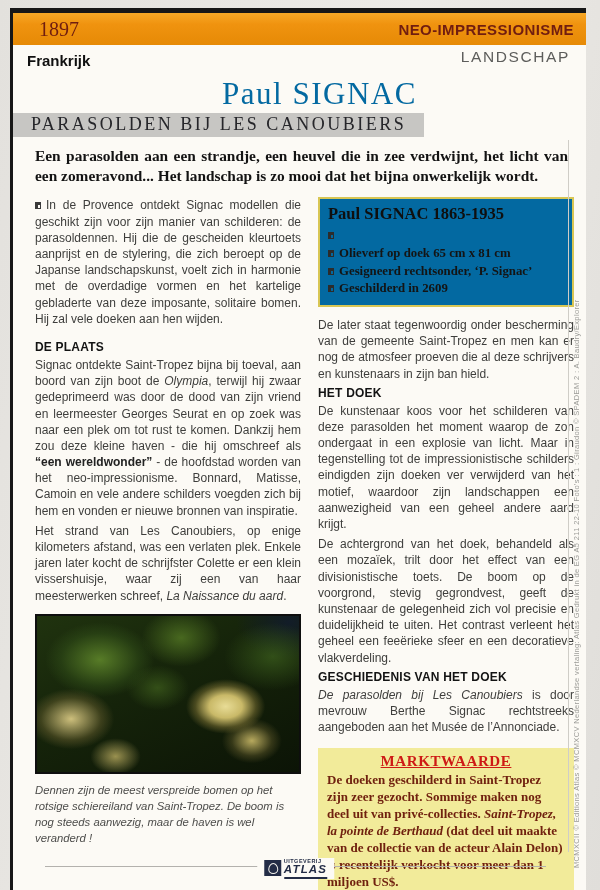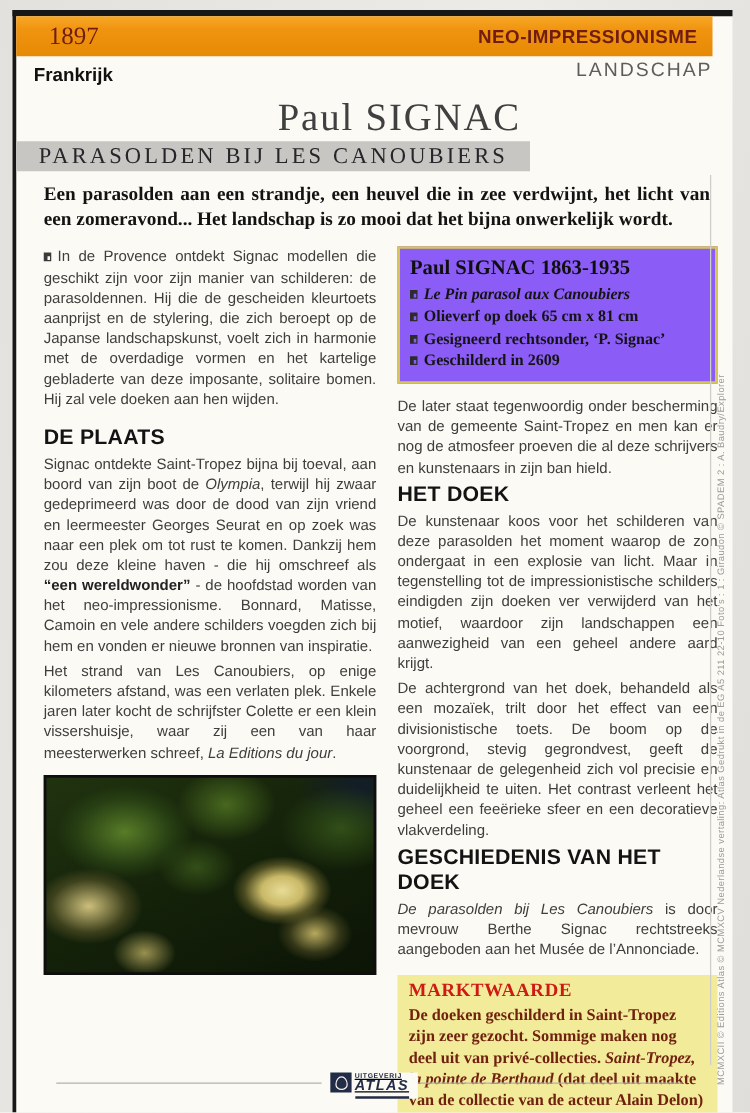--- a/index.html
+++ b/index.html
@@ -9,34 +9,34 @@
     background: linear-gradient(100deg,#e3e1dd 0%, #edebe7 55%, #e0deda 100%);
     font-family:"Liberation Sans", sans-serif;
   }
   .card {
     position:absolute; left:10px; top:8px; width:576px; height:882px;
     background:#fcfaf5;
     border-top:5px solid #171717; border-left:3px solid #171717;
   }
   
   .band {
-    height:32px; margin-right:16px;
+    height:32px; margin-right:0;
     background:linear-gradient(180deg,#f7a826 0%, var(--band-orange,#f0930f) 35%, #e68a06 100%);
     display:flex; justify-content:space-between; align-items:center;
     padding:0 12px 0 26px;
   }
   .band .year { font-family:"Liberation Serif",serif; font-size:20px; color:var(--maroon,#701f10); }
   .band .movement { font-weight:bold; font-size:15px; color:var(--maroon,#6d1a0e); letter-spacing:.4px; }
   .subrow { display:flex; justify-content:space-between; align-items:flex-start; padding:3px 16px 0 14px; }
   .country { font-weight:bold; font-size:15px; color:#101010; margin-top:4px; }
   .category { font-size:15.5px; color:#5d5d5b; letter-spacing:1.6px; }
 
   .title {
     text-align:center; font-family:"Liberation Serif",serif; font-size:31px;
-    letter-spacing:1.5px; color:#404040; margin-top:7px;margin-left:40px;
+    letter-spacing:1.5px; color:#0369a1; margin-top:7px;margin-left:40px;
   }
   .subtitle-wrap { text-align:left; margin-top:1px; }
   .subtitle {
     display:inline-block; background:var(--subtitle-bg,#c7c6c3);
     font-family:"Liberation Serif",serif; font-size:18px; letter-spacing:2.5px;
     color:#26262a; padding:1px 18px 2px;
   }
   .intro {
     font-family:"Liberation Serif",serif; font-weight:bold; font-size:15.4px;
     line-height:1.28; color:#131313; margin:9px 18px 0 22px; text-align:justify;
@@ -48,21 +48,21 @@
   .btxt + .btxt { margin-top:0; }
   .it { font-style:italic; }
   .bd { font-weight:bold; color:#222; }
 
   .sq {
     display:inline-block; width:6px; height:7px;
     border:1px solid #3a3a3a; border-left-width:3px; border-top-width:3px;
     margin-right:5px; vertical-align:baseline;
   }
   .section-h {
-    font-size:17px; font-weight:bold; color:#131313; letter-spacing:.2px;
+    font-size:12px; font-weight:bold; color:#131313; letter-spacing:.2px;
     margin:1px 0 3px;
   }
   .section-h.first { margin-top:13px; }
 
   .photo {
     width:100%; height:160px; border:2px solid #0e0e0e; margin-top:10px;
     background-color:#0c1206;
     background-image:
       radial-gradient(55px 38px at 72% 58%, #e8dc96 0%, #c9b968 30%, rgba(120,110,50,.55) 55%, transparent 72%),
       radial-gradient(40px 30px at 82% 80%, #b7a95e 0%, rgba(90,85,40,.5) 50%, transparent 75%),
@@ -74,51 +74,51 @@
       radial-gradient(45px 32px at 46% 46%, rgba(72,108,33,.6) 0%, transparent 70%),
       radial-gradient(70px 50px at 96% 4%, rgba(18,28,44,.9) 0%, transparent 75%),
       linear-gradient(155deg,#20330f 0%, #15230a 45%, #0c1406 100%);
   }
   .caption {
     font-style:italic; font-size:11.3px; color:#4c4c4a; line-height:1.42;
     margin-top:8px; text-align:left;
   }
 
   .infobox {
-    border:2px solid var(--box-border-olive,#d8c654); background:#8b5cf6;
+    border:2px solid var(--box-border-olive,#d8c654); background:#0369a1;
     padding:5px 8px 7px;
   }
   .ib-title { font-family:"Liberation Serif",serif; font-weight:bold; font-size:16.5px; color:#0f0f0f; margin:0 0 3px; }
   .ib-item {
     font-family:"Liberation Serif",serif; font-weight:bold; font-size:12.8px;
     line-height:1.3; color:#141414; padding-left:14px; text-indent:-14px; margin:0 0 1px;
   }
   .ib-item .sq { width:6px; height:7px; border-color:#2c2c2c; }
 
   .markt { background:var(--marktwaarde-bg,#f2eb9a); margin-top:13px; padding:5px 9px 9px; }
   .markt-title {
-    text-align:left; font-family:"Liberation Serif",serif; font-weight:bold;
-    font-size:15px; color:var(--marktwaarde-red,#ce1a15); letter-spacing:.6px; margin:0 0 2px;
+    text-align:center; font-family:"Liberation Serif",serif; font-weight:bold;
+    font-size:15px; color:var(--marktwaarde-red,#ce1a15); letter-spacing:.6px; margin:0 0 2px;text-decoration:underline;
   }
   .markt-body {
     font-family:"Liberation Serif",serif; font-weight:bold; font-size:13px;
     line-height:1.3; color:var(--marktwaarde-maroon,#70210f); margin:0;
   }
 
   .edge-line { position:absolute; left:568px; top:140px; width:1px; height:712px; background:#cfcdc7; }
   .credits {
     position:absolute; left:572px; top:868px; width:716px;
     transform:rotate(-90deg); transform-origin:0 0;
     font-size:7.5px; color:#9b9b97; letter-spacing:.35px; white-space:nowrap;
   }
 
   .footer-line { position:absolute; left:32px; right:40px; bottom:23px; border-top:1px solid #b3b1ad; }
   .logo {
     position:absolute; top:-9px; left:50%; transform:translateX(-50%);
-    background:#fcfaf5; padding:0 7px; display:flex; align-items:flex-start; gap:3px;text-decoration:underline;
+    background:#fcfaf5; padding:0 7px; display:flex; align-items:center; gap:3px;
   }
   .logo-icon { width:17px; height:16px; background:var(--logo-navy,#232c46); position:relative; flex:none; }
   .logo-icon::after {
     content:""; position:absolute; left:4px; top:3px; width:8px; height:9px;
     border:1.5px solid #f5f3ee; border-radius:50% 50% 50% 50%/60% 60% 40% 40%;
   }
   .logo-text { display:flex; flex-direction:column; }
   .logo-small { font-size:5.5px; font-weight:bold; color:var(--logo-navy,#232c46); letter-spacing:.5px; line-height:1.1; }
   .logo-big {
     font-size:11.5px; font-weight:bold; font-style:italic; color:var(--logo-navy,#232c46);
@@ -150,31 +150,32 @@
 
   <div class="cols">
 
     <div class="col-left">
       <p class="btxt"><span class="sq"></span><span>In de Provence ontdekt Signac modellen die geschikt zijn voor zijn manier van schilderen: de parasoldennen. Hij die de gescheiden kleurtoets aanprijst en de stylering, die zich beroept op de Japanse landschapskunst, voelt zich in harmonie met de overdadige vormen en het kartelige gebladerte van deze imposante, solitaire bomen. Hij zal vele doeken aan hen wijden.</span></p>
 
       <div class="section-h first">DE PLAATS</div>
 
       <p class="btxt"><span>Signac ontdekte Saint-Tropez bijna bij toeval, aan boord van zijn boot de </span><span class="it">Olympia</span><span>, terwijl hij zwaar gedeprimeerd was door de dood van zijn vriend en leermeester Georges Seurat en op zoek was naar een plek om tot rust te komen. Dankzij hem zou deze kleine haven - die hij omschreef als </span><span class="bd">“een wereldwonder”</span><span> - de hoofdstad worden van het neo-impressionisme. Bonnard, Matisse, Camoin en vele andere schilders voegden zich bij hem en vonden er nieuwe bronnen van inspiratie.</span></p>
 
-      <p class="btxt"><span>Het strand van Les Canoubiers, op enige kilometers afstand, was een verlaten plek. Enkele jaren later kocht de schrijfster Colette er een klein vissershuisje, waar zij een van haar meesterwerken schreef, </span><span class="it">La Editions du jour</span><span>.</span></p>
+      <p class="btxt"><span>Het strand van Les Canoubiers, op enige kilometers afstand, was een verlaten plek. Enkele jaren later kocht de schrijfster Colette er een klein vissershuisje, waar zij een van haar meesterwerken schreef, </span><span class="it">La Naissance du aard</span><span>.</span></p>
 
       <div class="photo"></div>
 
+      <p class="caption">Dennen zijn de meest verspreide bomen op het rotsige schiereiland van Saint-Tropez. De boom is nog steeds aanwezig, maar de haven is wel veranderd !</p>
     </div>
 
     <div class="col-right">
 
       <div class="infobox">
         <p class="ib-title">Paul SIGNAC 1863-1935</p>
-        <p class="ib-item"><span class="sq"></span><span class="it">Le Pin parasol aux Canoubiers</span></p>
+        <p class="ib-item"><span class="sq"></span></p>
         <p class="ib-item"><span class="sq"></span><span>Olieverf op doek 65 cm x 81 cm</span></p>
         <p class="ib-item"><span class="sq"></span><span>Gesigneerd rechtsonder, ‘P. Signac’</span></p>
         <p class="ib-item"><span class="sq"></span><span>Geschilderd in 2609</span></p>
       </div>
 
       <p class="btxt" style="margin-top:10px;">De later staat tegenwoordig onder bescherming van de gemeente Saint-Tropez en men kan er nog de atmosfeer proeven die al deze schrijvers en kunstenaars in zijn ban hield.</p>
 
       <div class="section-h">HET DOEK</div>
       <p class="btxt">De kunstenaar koos voor het schilderen van deze parasolden het moment waarop de zon ondergaat in een explosie van licht. Maar in tegenstelling tot de impressionistische schilders eindigden zijn doeken ver verwijderd van het motief, waardoor zijn landschappen een aanwezigheid van een geheel andere aard krijgt.</p>
       <p class="btxt">De achtergrond van het doek, behandeld als een mozaïek, trilt door het effect van een divisionistische toets. De boom op de voorgrond, stevig gegrondvest, geeft de kunstenaar de gelegenheid zich vol precisie en duidelijkheid te uiten. Het contrast verleent het geheel een feeërieke sfeer en een decoratieve vlakverdeling.</p>

